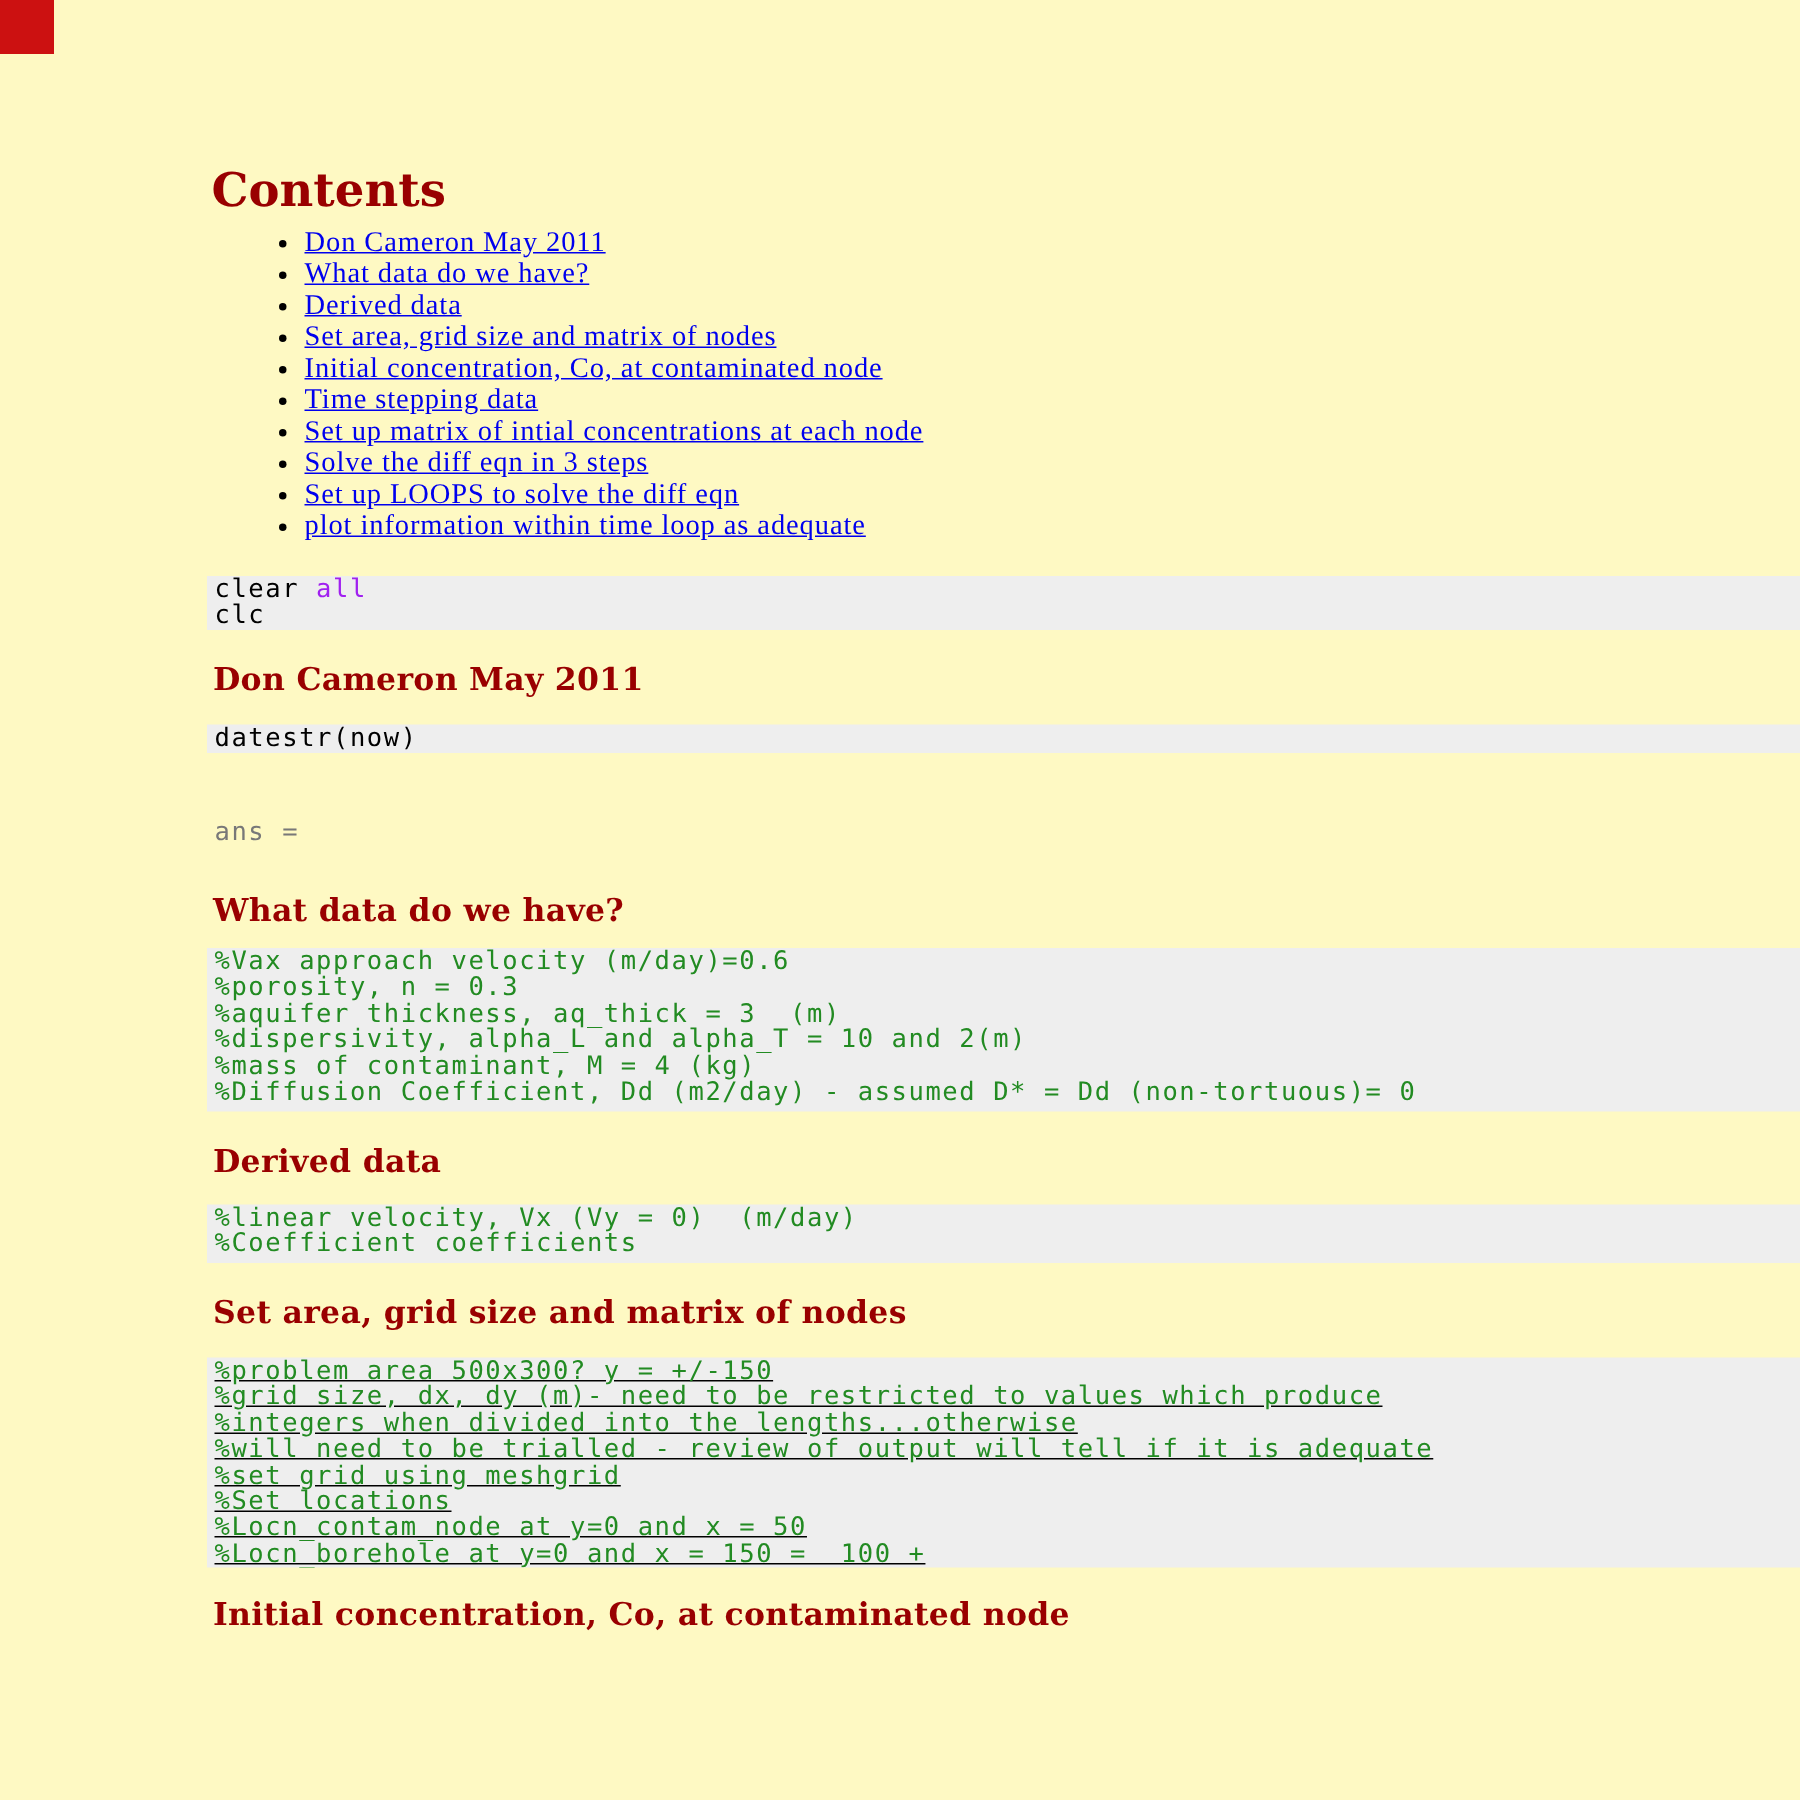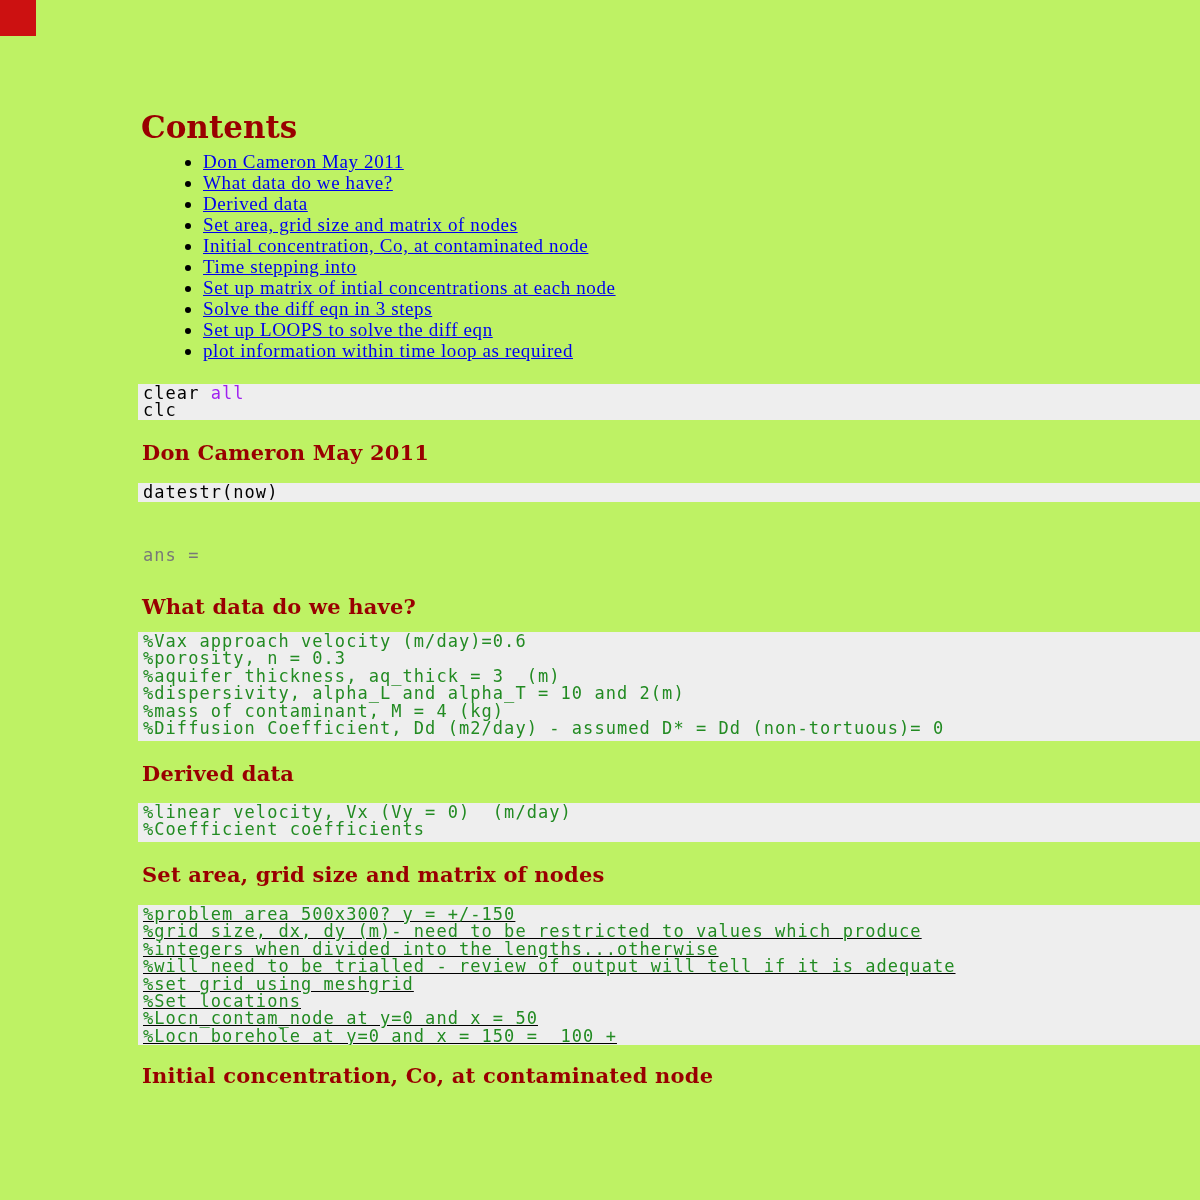--- a/index.html
+++ b/index.html
@@ -1,17 +1,17 @@
 <!DOCTYPE html>
 <html><head>
 <meta charset="utf-8">
 <style>
   html,body { margin:0; padding:0; background:#ffffff; }
   .page {
-    position:relative; width:1200px; height:1200px; background:#bef264;
+    position:relative; width:1200px; height:1200px; background:#fef9c3;
     overflow:hidden;
     font-family:"Liberation Serif", serif;
   }
   .marker {
     position:absolute; left:0; top:0; width:36px; height:36px;
     background:#cc1111;
   }
   h1.rpt, h2.rpt {
     position:absolute; margin:0; color:#990000;
     font-family:"DejaVu Serif", serif; font-weight:bold;
@@ -64,29 +64,29 @@
       <li><a href="#">Don Cameron May 2011</a></li>
 
       <li><a href="#">What data do we have?</a></li>
 
       <li><a href="#">Derived data</a></li>
 
       <li><a href="#">Set area, grid size and matrix of nodes</a></li>
 
       <li><a href="#">Initial concentration, Co, at contaminated node</a></li>
 
-      <li><a href="#">Time stepping into</a></li>
+      <li><a href="#">Time stepping data</a></li>
 
       <li><a href="#">Set up matrix of intial concentrations at each node</a></li>
 
       <li><a href="#">Solve the diff eqn in 3 steps</a></li>
 
       <li><a href="#">Set up LOOPS to solve the diff eqn</a></li>
 
-      <li><a href="#">plot information within time loop as required</a></li>
+      <li><a href="#">plot information within time loop as adequate</a></li>
     </ul>
 
   <pre class="cb codeinput" id="code-clear"><div class="codeline"><span>clear</span><span> </span><span class="opt">all</span></div><div class="codeline">clc</div></pre>
 
   <h2 class="rpt" id="h2-s1">Don Cameron May 2011</h2>
 
   <pre class="cb codeinput" id="code-datestr"><div class="codeline">datestr(now)</div></pre>
 
   <pre class="cb codeoutput" id="out-datestr"><div class="codeline">ans =</div><div class="codeline"></div></pre>
 

